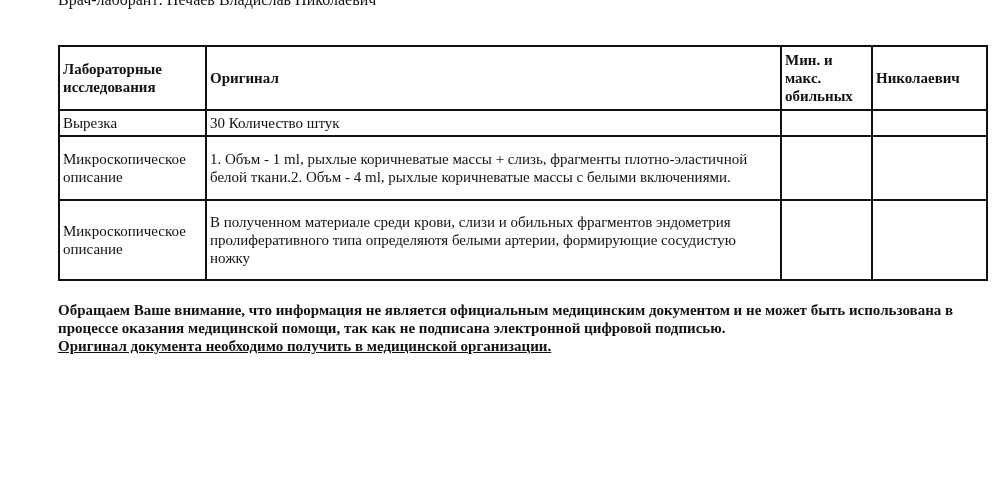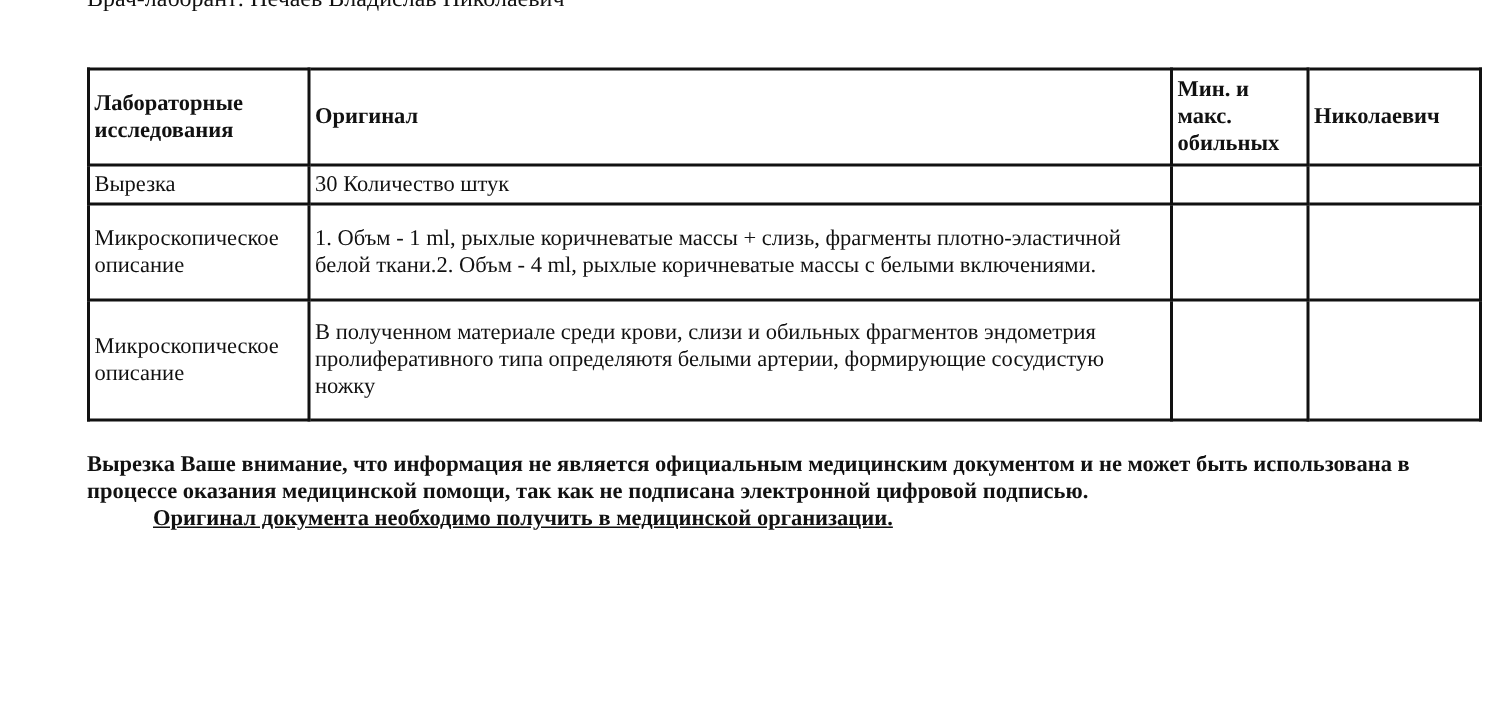--- a/index.html
+++ b/index.html
@@ -26,21 +26,21 @@
     col.c3 { width: 91px; }
     col.c4 { width: 115px; }
     tr.head { height: 64px; }
     tr.r1 { height: 26px; }
     tr.r2 { height: 64px; }
     tr.r3 { height: 80px; }
     .notice {
       position: absolute; left: 58px; top: 301px; width: 920px;
       font-size: 15px; line-height: 18px; font-weight: bold;
     }
-    .notice .u { text-decoration: underline; display: block; margin-left: 44px; }
+    .notice .u { text-decoration: underline; display: block; }
   </style>
 </head>
 <body>
 
 <div class="doctor-line">Врач-лаборант: Нечаев Владислав Николаевич</div>
 
 <table class="results">
   <colgroup>
       <col class="c1">
       <col class="c2">
@@ -69,15 +69,15 @@
   <tr class="r3">
     <td>Микроскопическое описание</td>
     <td>В полученном материале среди крови, слизи и обильных фрагментов эндометрия пролиферативного типа определяютя белыми артерии, формирующие сосудистую ножку</td>
     <td></td>
     <td></td>
   </tr>
 </tbody>
   </table>
 
 <div class="notice">
-  <span>Вырезка Ваше внимание, что информация не является официальным медицинским документом и не может быть использована в процессе оказания медицинской помощи, так как не подписана электронной цифровой подписью.</span>
+  <span>Обращаем Ваше внимание, что информация не является официальным медицинским документом и не может быть использована в процессе оказания медицинской помощи, так как не подписана электронной цифровой подписью.</span>
   <span class="u">Оригинал документа необходимо получить в медицинской организации.</span>
 </div>
 
 </body></html>

